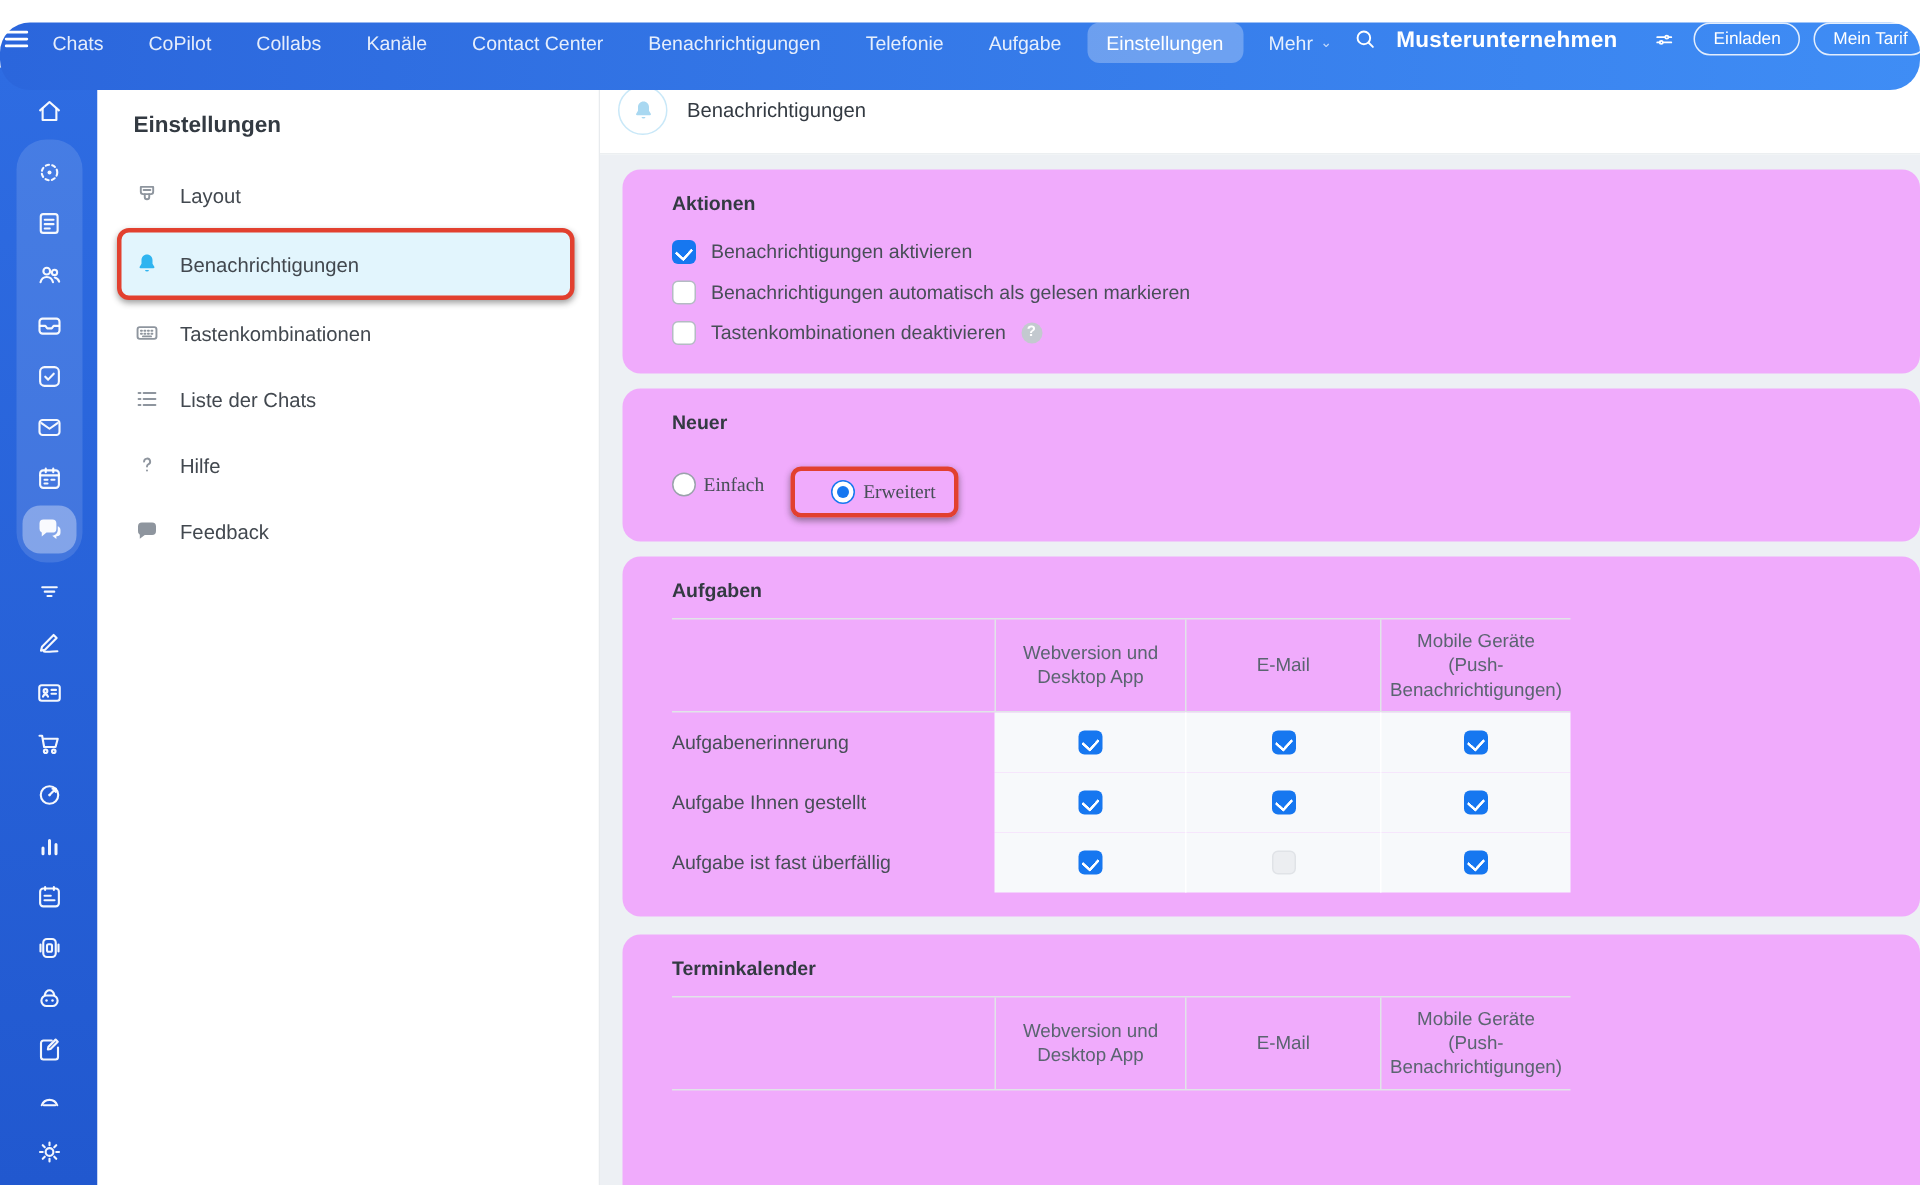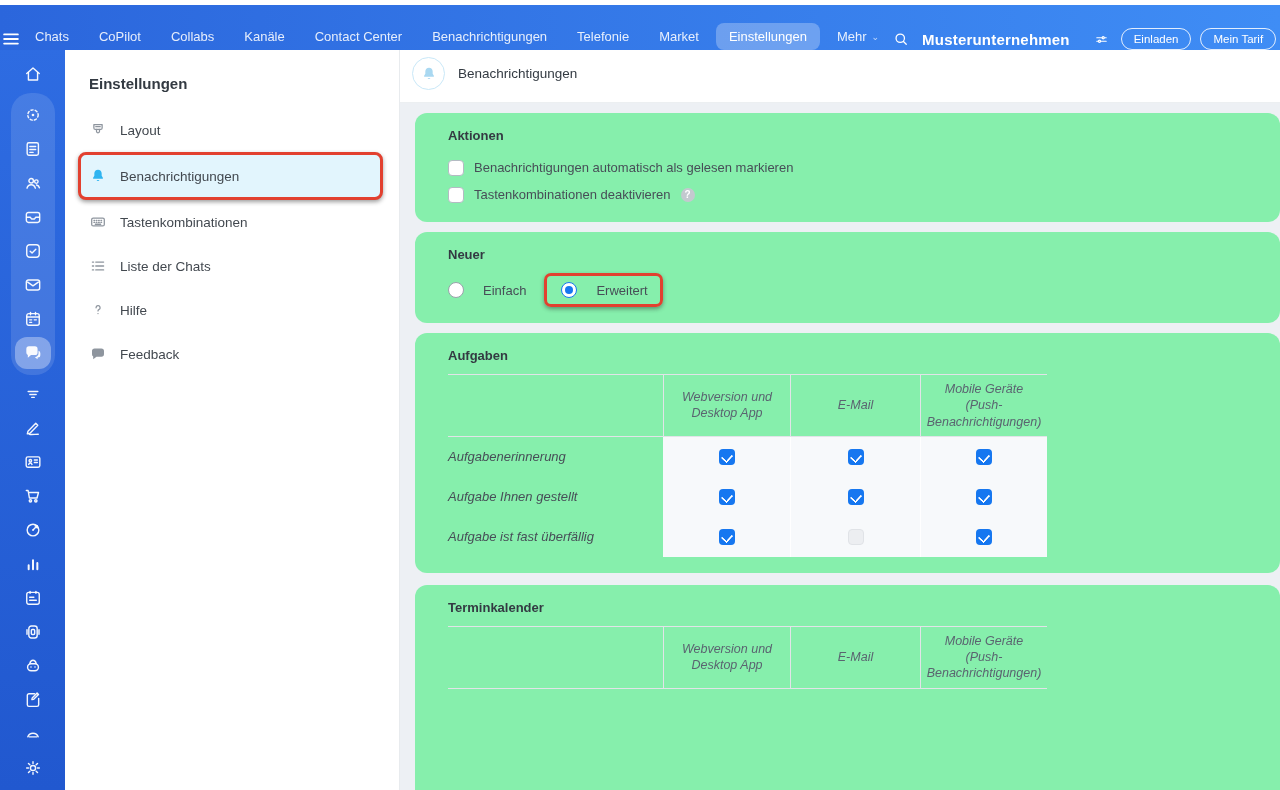--- a/index.html
+++ b/index.html
@@ -1,22 +1,22 @@
 <!DOCTYPE html>
 <html><head>
 <meta charset="utf-8">
 <style>
   * { margin:0; padding:0; box-sizing:border-box; }
   html,body { width:1280px; height:790px; overflow:hidden;
     font-family:"Liberation Sans","DejaVu Sans",sans-serif; background:#fff; }
 
   
-  .topbar { position:absolute; left:0; top:5px; width:1280px; height:45px;
+  .topbar { position:absolute; left:0; top:15px; width:1280px; height:45px;
     background:linear-gradient(90deg,#2b66dc 0%,#3f8df5 100%);
-    display:flex; align-items:flex-end; color:#fff; z-index:10; }
+    display:flex; align-items:flex-start; color:#fff; z-index:10;border-radius:20px; }
   .burger-box { width:65px; display:flex; justify-content:center; align-items:center; cursor:pointer; }
   .nav-tabs { display:flex; align-items:center; gap:4px; }
   .tab { padding:6px 13px; font-size:13px; color:rgba(255,255,255,.88);
     border-radius:8px; cursor:pointer; white-space:nowrap; display:flex; align-items:center; gap:5px; }
   .tab.active { background:rgba(255,255,255,.27); color:#fff; }
   .tab .chev { font-size:9px; opacity:.8; }
   .topbar-right { margin-left:auto; display:flex; align-items:center; gap:12px; padding-right:14px; }
   .company { font-size:15px; font-weight:700; letter-spacing:.2px; display:flex; align-items:center; gap:24px; }
   .pill-btn { border:1px solid rgba(255,255,255,.85); border-radius:20px; padding:4px 12px;
     font-size:11.5px; color:#fff; cursor:pointer; white-space:nowrap; }
@@ -46,21 +46,21 @@
     box-shadow:0 2px 4px rgba(40,40,40,.45); height:48px; }
 
   
   .main { position:absolute; left:400px; top:45px; width:880px; height:745px; background:#edf0f4; }
   .main-header { height:58px; background:#fff; border-bottom:1px solid #eceff1;
     display:flex; align-items:center; gap:13px; padding-left:12px; }
   .bell-circle { width:33px; height:33px; border-radius:50%; border:1.5px solid #c9e8f8;
     display:flex; align-items:center; justify-content:center; color:#a9d8f1; }
   .main-title { font-size:13.5px; color:#333a42; }
   .content { position:absolute; top:59px; left:0; right:0; bottom:0; overflow:hidden; }
-  .card { background:#86efac; margin:10px 0 0 15px; border-radius:12px;
+  .card { background:#f0abfc; margin:10px 0 0 15px; border-radius:12px;
     padding:15px 20px 14px 33px; }
   .card.first { margin-top:9px; }
   .card-title { font-size:13px; font-weight:700; color:#333a42; margin-bottom:11px; }
 
   
   .cb { width:16px; height:16px; border-radius:4px; flex:0 0 auto; position:relative; cursor:pointer; }
   .cb-checked { background:#1677f0; }
   .cb-checked::after { content:""; position:absolute; left:4px; top:3.2px; width:6px; height:8px;
     border:solid #fff; border-width:0 2px 2px 0; transform:rotate(42deg); border-radius:1px; }
   .cb-unchecked { background:#fff; border:1.5px solid #b4bbc3; }
@@ -69,27 +69,27 @@
   .radio-off { background:#fff; border:1.5px solid #9aa2ab; }
   .radio-on { background:#fff; border:1.5px solid #1677f0; position:relative; }
   .radio-on::after { content:""; position:absolute; left:2.5px; top:2.5px; width:8px; height:8px;
     border-radius:50%; background:#1677f0; }
 
   .action-row { display:flex; align-items:center; gap:10px; height:27px; font-size:13px; color:#474e57; }
   .help-dot { width:14px; height:14px; border-radius:50%; background:#c3c9cf; color:#fff;
     font-size:10px; font-weight:700; display:flex; align-items:center; justify-content:center; cursor:pointer; }
 
   .radio-group { display:flex; align-items:center; }
-  .radio-opt { display:flex; align-items:center; gap:19px; font-size:13px; color:#474e57; cursor:pointer; }
-  .radio-opt.annotated { border:3px solid #e2402f; border-radius:7px; padding:6px 12px 6px 14px;
-    margin-left:2px; box-shadow:0 2px 4px rgba(40,40,40,.45); }
+  .radio-opt { display:flex; align-items:center; gap:5px; font-size:13px; color:#474e57; cursor:pointer;font-family:Liberation Serif, serif; }
+  .radio-opt.annotated { border:3px solid #e2402f; border-radius:7px; padding:6px 12px 6px 24px;
+    margin-left:2px; box-shadow:0 2px 4px rgba(40,40,40,.45);margin-top:11px; }
   .radio-opt.plain { padding-right:2px; }
 
   
-  .ntable { margin-top:4px; width:599px;font-style:italic; }
+  .ntable { margin-top:4px; width:599px; }
   .t-head { display:grid; grid-template-columns:215px 127px 130px 127px;
     border-top:1px solid #e1e4e8; border-bottom:1px solid #e1e4e8; }
   .t-head .hcell { min-height:50px; display:flex; align-items:center; justify-content:center;
     text-align:center; font-size:12.5px; color:#5a6470; padding:6px 8px; line-height:1.3; }
   .t-head .hcell.sep { border-left:1px solid #e1e4e8; }
   .t-row { display:grid; grid-template-columns:215px 127px 130px 127px; height:40px; }
   .t-row .label { display:flex; align-items:center; font-size:13px; color:#474e57; }
   .t-row .cell { background:#f7f9fb; display:flex; align-items:center; justify-content:center; }
   .t-row .cell.sep { border-left:1.5px solid #fff; }
 </style>
@@ -118,21 +118,21 @@
       <div class="tab">
         <span>Contact Center</span>
       </div>
       <div class="tab">
         <span>Benachrichtigungen</span>
       </div>
       <div class="tab">
         <span>Telefonie</span>
       </div>
       <div class="tab">
-        <span>Market</span>
+        <span>Aufgabe</span>
       </div>
       <div class="tab active">
         <span>Einstellungen</span>
       </div>
       <div class="tab">
         <span>Mehr</span>
         <span class="chev">⌄</span>
       </div>
     </div>
   <div class="topbar-right">
@@ -364,20 +364,24 @@
           <path fill="currentColor" stroke="none" d="M10.2 17.3a1.85 1.85 0 0 0 3.6 0z"></path>
         </svg>
       </span>
     <span class="main-title">Benachrichtigungen</span>
   </div>
   <div class="content">
 
     <div class="card first">
       <div class="card-title">Aktionen</div>
       <div id="actions-rows">
+          <div class="action-row">
+            <span class="cb cb-checked"></span>
+            <span>Benachrichtigungen aktivieren</span>
+          </div>
           <div class="action-row">
             <span class="cb cb-unchecked"></span>
             <span>Benachrichtigungen automatisch als gelesen markieren</span>
           </div>
           <div class="action-row">
             <span class="cb cb-unchecked"></span>
             <span>Tastenkombinationen deaktivieren</span>
             <span class="help-dot">?</span>
           </div>
         </div>

